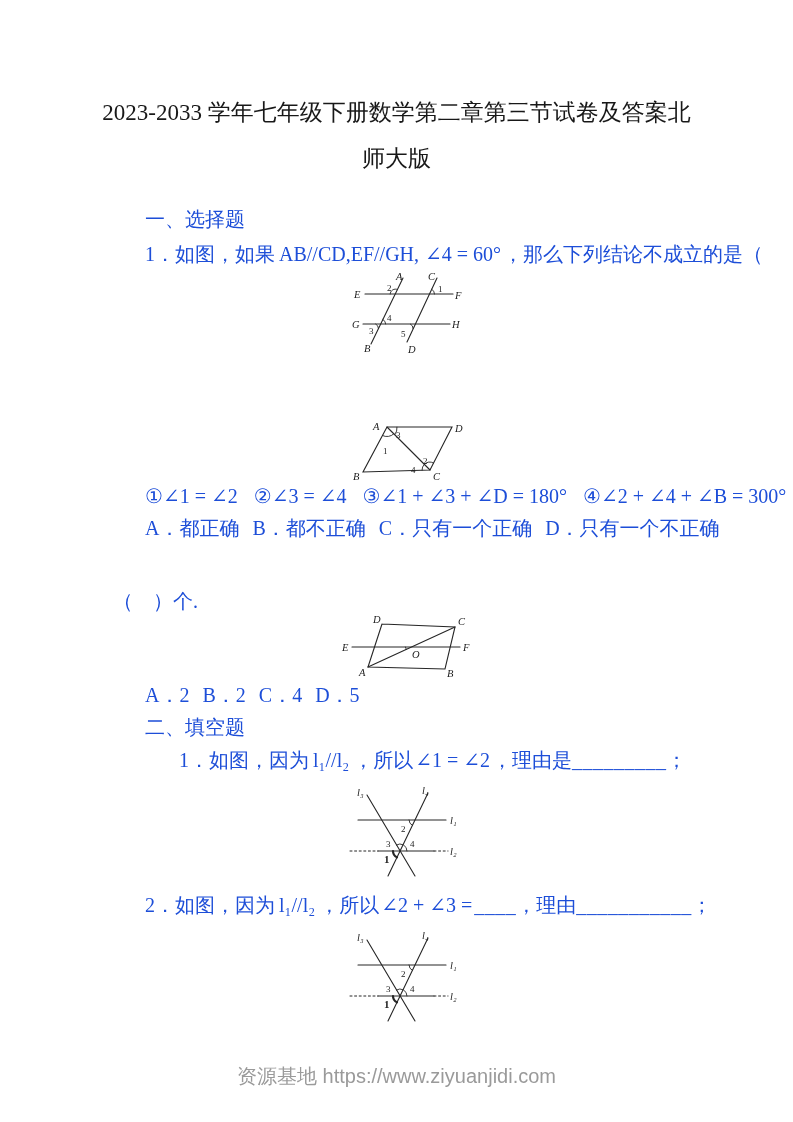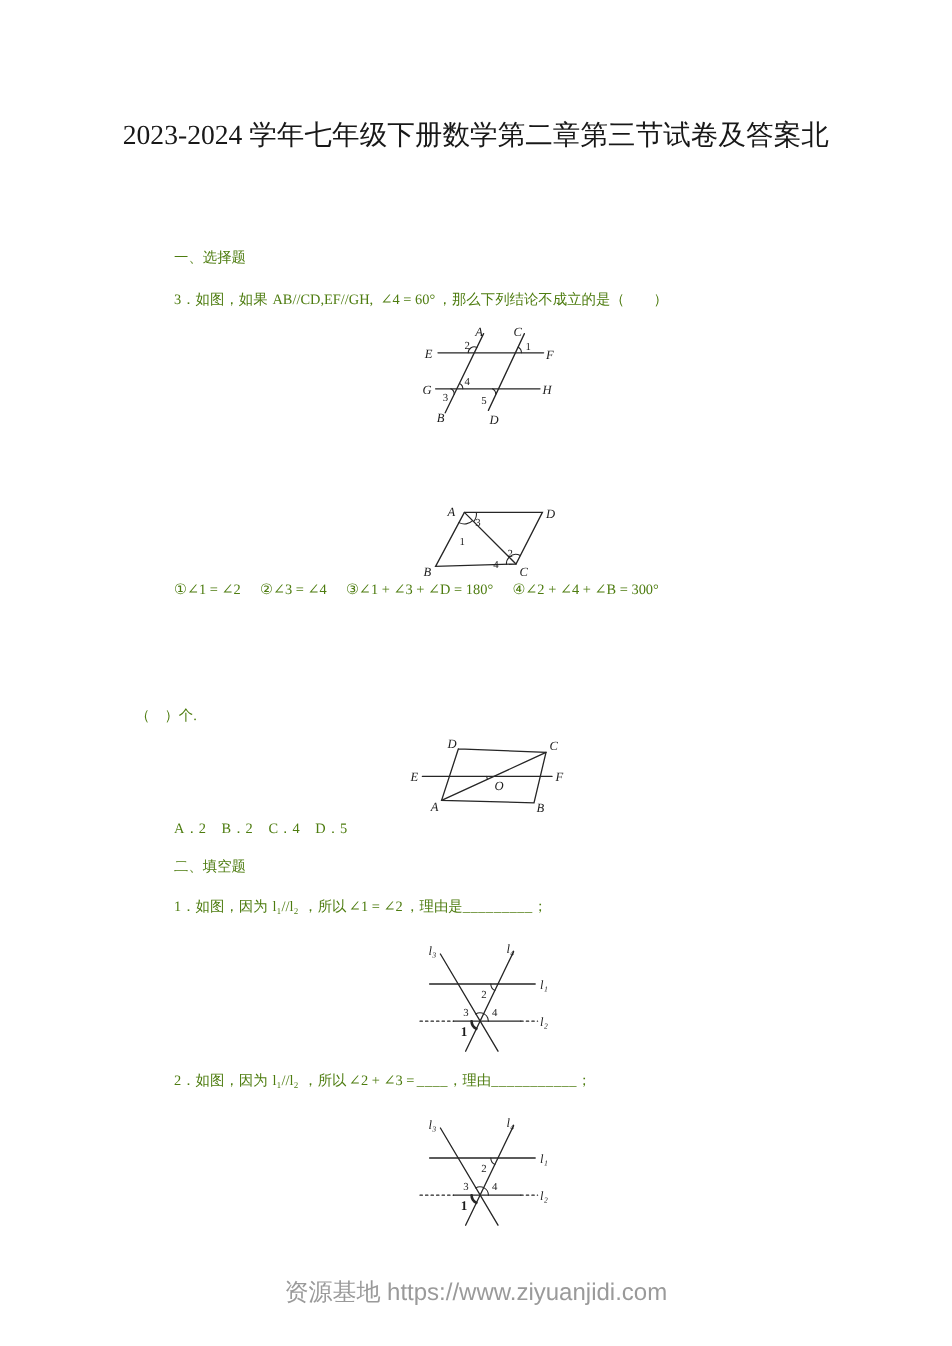--- a/index.html
+++ b/index.html
@@ -5,21 +5,21 @@
   html,body{margin:0;padding:0;background:#ffffff;}
   .page{
     position:relative;width:793px;height:1122px;background:#ffffff;
     font-family:"Liberation Serif","DejaVu Serif",serif;color:#1e1e1e;
     overflow:hidden;
   }
   .title{
     position:absolute;top:90px;left:0;width:100%;
     text-align:center;font-size:23px;line-height:46px;color:#181818;
   }
-  .line{position:absolute;left:145px;font-size:12px;white-space:nowrap;color:#4d7c0f;}
+  .line{position:absolute;left:145px;font-size:20px;white-space:nowrap;color:#1d4ed8;}
   .cn{font-style:normal;}
   .math{margin:0 4px;}
   .mathu{font-style:normal;margin:0 2px;}
   .opts span{margin-right:18px;}
   .opts.tight span{margin-right:13px;}
   .stmts span{margin-right:16px;}
   .blank{letter-spacing:0.5px;}
   .fig{position:absolute;}
   .fig svg{display:block;}
   .fig line,.fig path,.fig polyline{stroke:#262626;stroke-width:1.1;fill:none;stroke-linecap:round;}
@@ -35,27 +35,28 @@
     font-family:"Liberation Sans","DejaVu Sans",sans-serif;
     font-size:20px;color:#9a9a9a;
   }
 </style>
 </head>
 <body>
 
 <div class="page">
 
   <div class="title">
-    <div>2023-2024 学年七年级下册数学第二章第三节试卷及答案北</div>
+    <div>2023-2033 学年七年级下册数学第二章第三节试卷及答案北</div>
+    <div>师大版</div>
   </div>
 
   <div class="line" style="top:206px;">一、选择题</div>
 
   <div class="line" style="top:241px;">
-    <span class="cn">3．如图，如果</span><span class="math">AB//CD,EF//GH,</span><span class="mathu">∠4 = 60°</span><span class="cn">，那么下列结论不成立的是（　　）</span>
+    <span class="cn">1．如图，如果</span><span class="math">AB//CD,EF//GH,</span><span class="mathu">∠4 = 60°</span><span class="cn">，那么下列结论不成立的是（　　）</span>
   </div>
 
   <div class="fig" style="left:351px;top:271px;">
     <svg width="115" height="85" viewBox="0 0 115 85">
       <g>
         <line x1="14" y1="23" x2="102" y2="23"></line>
         <line x1="12" y1="53" x2="99" y2="53"></line>
         <line x1="52" y1="7" x2="20" y2="73"></line>
         <line x1="86" y1="7" x2="56" y2="71"></line>
         <path class="arc" d="M39.2,23 A5,5 0 0 1 46.4,18.5"></path>
@@ -100,20 +101,23 @@
       <text class="n" x="31" y="42">1</text>
       <text class="n" x="71" y="52">2</text>
       <text class="n" x="59" y="61">4</text>
     </svg>
   </div>
 
   <div class="line stmts" style="top:484px;">
     <span>①∠1 = ∠2</span><span>②∠3 = ∠4</span><span>③∠1 + ∠3 + ∠D = 180°</span><span>④∠2 + ∠4 + ∠B = 300°</span>
   </div>
 
+  <div class="line opts tight" style="top:515px;">
+    <span>A．都正确</span><span>B．都不正确</span><span>C．只有一个正确</span><span>D．只有一个不正确</span>
+  </div>
 
 
   <div class="line" style="top:588px;left:113px;">（　）个.</div>
 
   <div class="fig" style="left:340px;top:611px;">
     <svg width="140" height="72" viewBox="0 0 140 72">
       <g>
         <polyline points="42,13 115,16 105,58 28,56 42,13"></polyline>
         <line x1="12" y1="36" x2="120" y2="36"></line>
         <line x1="28" y1="56" x2="115" y2="16"></line>
@@ -128,21 +132,21 @@
       <text class="v" x="72" y="47">O</text>
     </svg>
   </div>
 
   <div class="line opts tight" style="top:682px;">
     <span>A．2</span><span>B．2</span><span>C．4</span><span>D．5</span>
   </div>
 
   <div class="line" style="top:714px;">二、填空题</div>
 
-  <div class="line" style="top:747px;">
+  <div class="line" style="top:747px;margin-left:34px;">
     <span class="cn">1．如图，因为</span><span class="math">l₁//l₂</span><span class="cn">，所以</span><span class="mathu">∠1 = ∠2</span><span class="cn">，理由是</span><span class="blank">_________</span><span class="cn">；</span>
   </div>
 
   <div class="fig" style="left:338px;top:783px;">
     <svg width="140" height="95" viewBox="0 0 140 95">
       <g>
         <line x1="20" y1="37" x2="108" y2="37"></line>
         <line class="dash" x1="12" y1="68" x2="40" y2="68"></line>
         <line x1="40" y1="68" x2="96" y2="68"></line>
         <line class="dash" x1="96" y1="68" x2="110" y2="68"></line>

